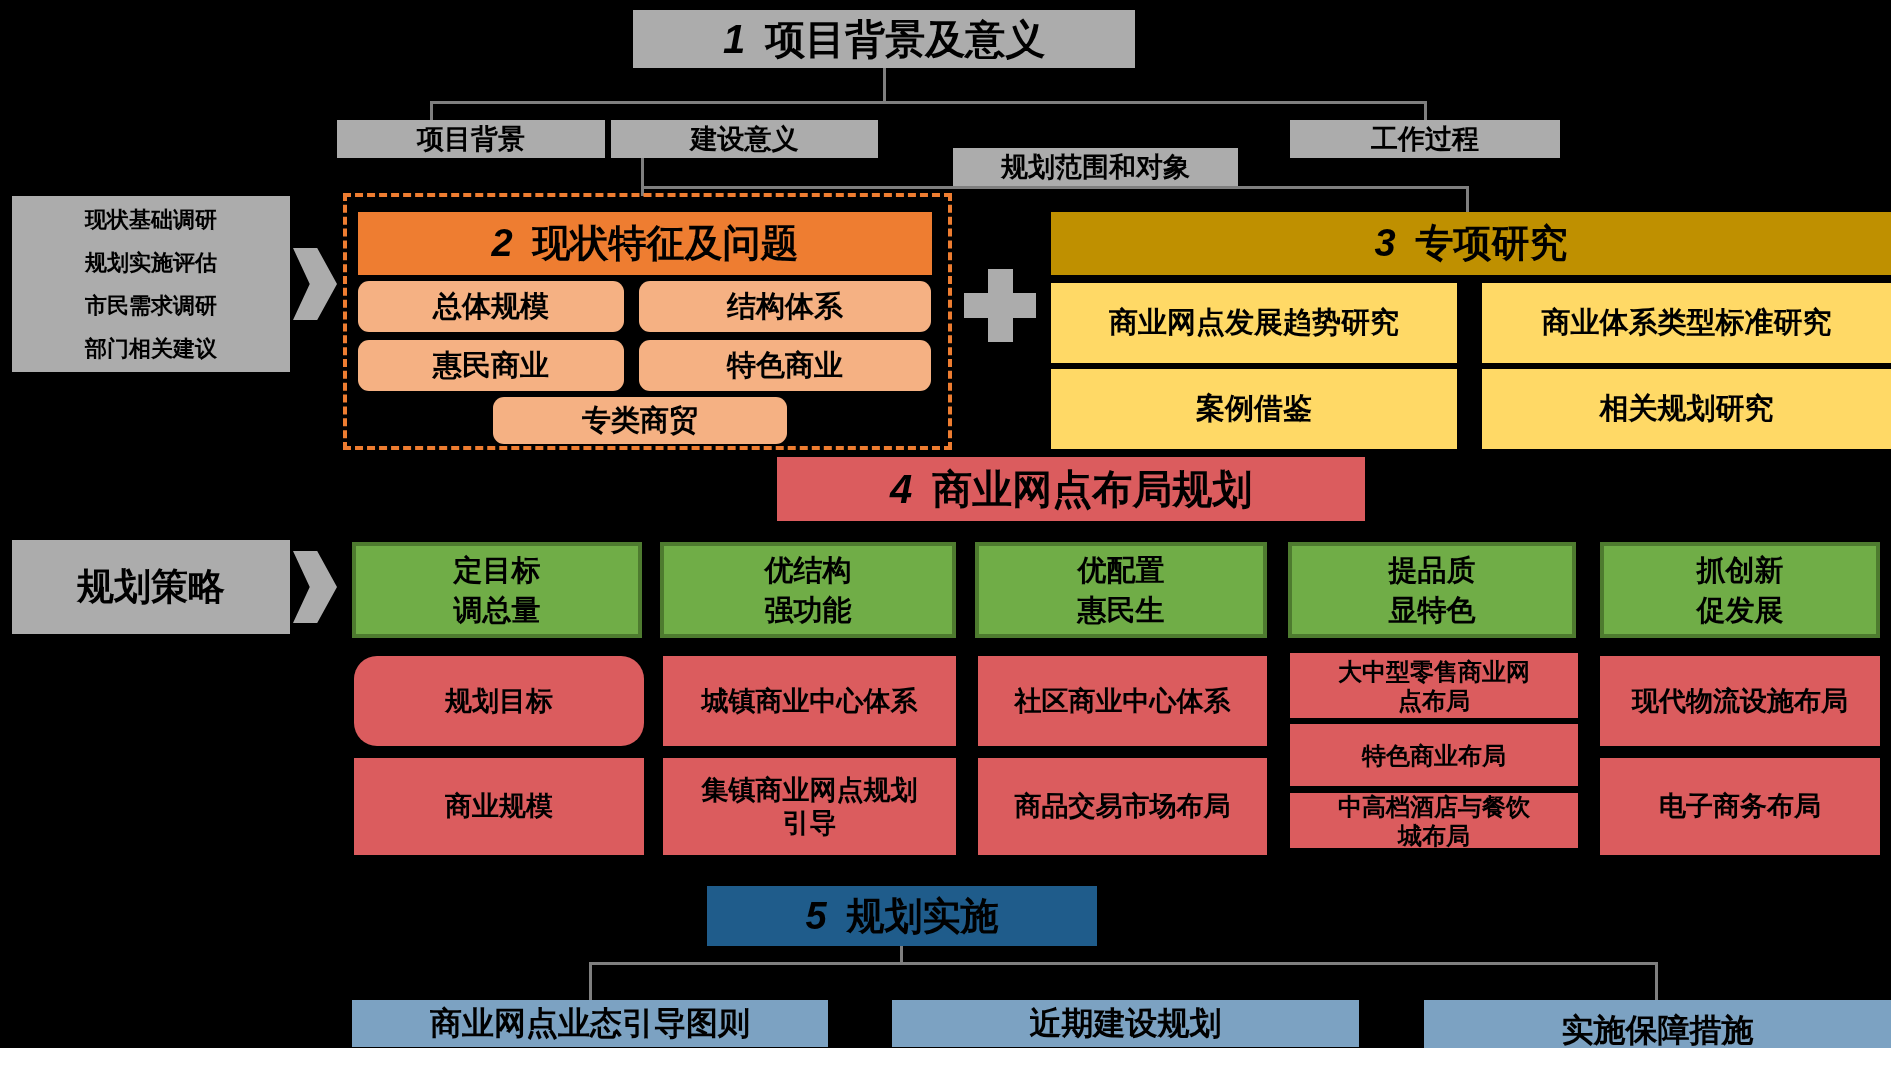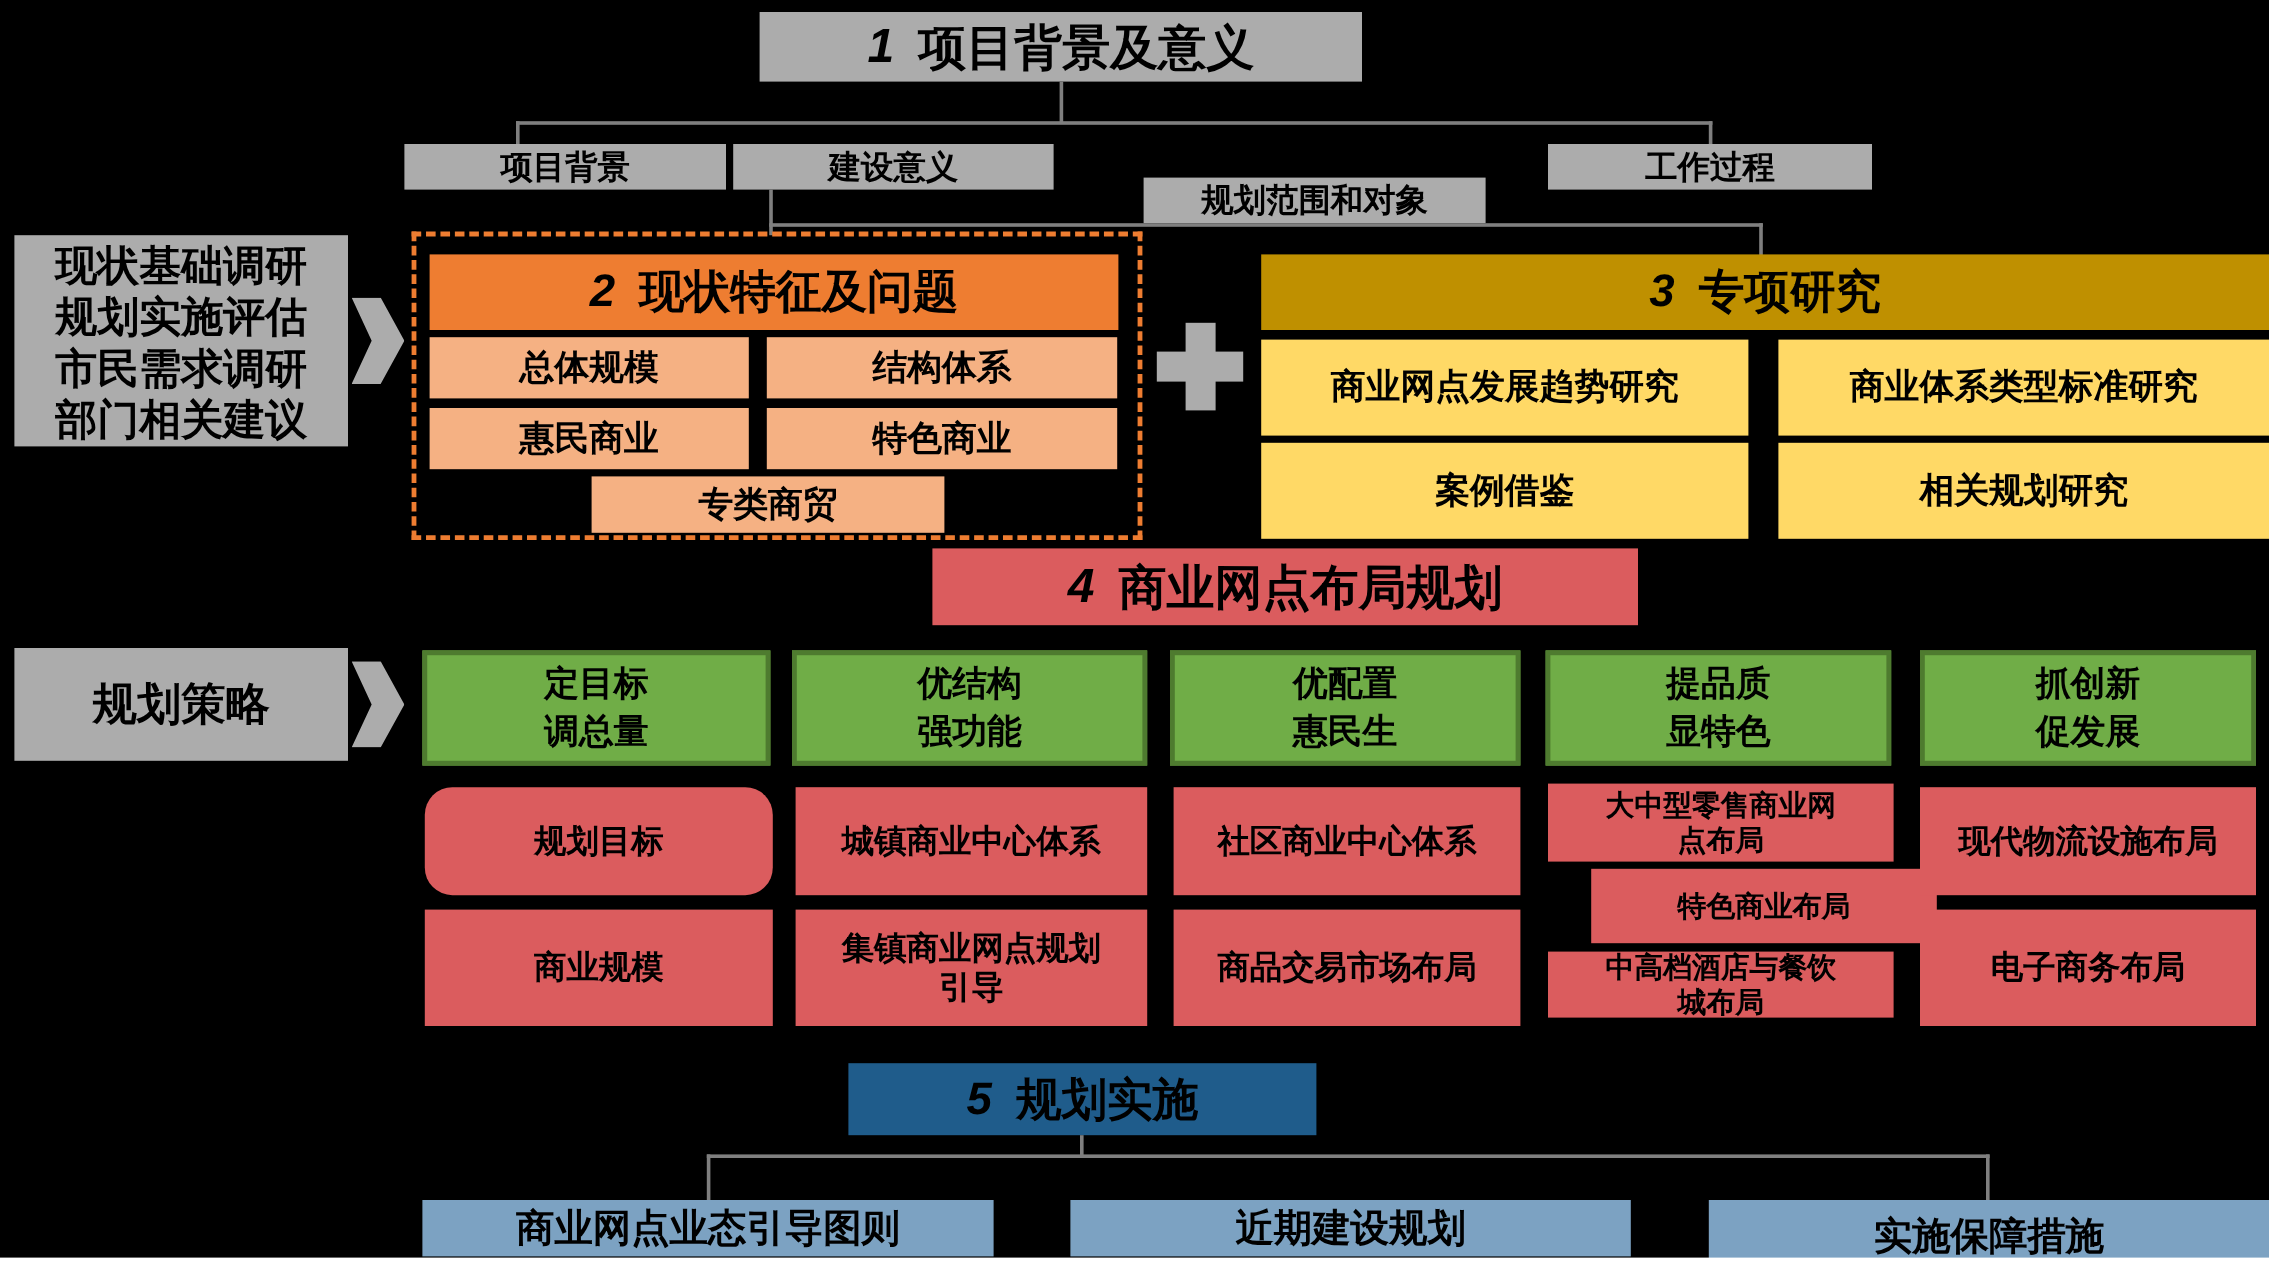--- a/index.html
+++ b/index.html
@@ -7,26 +7,26 @@
     position:relative;width:1891px;height:1066px;background:#000;overflow:hidden;
     font-family:"Liberation Sans","DejaVu Sans",sans-serif;font-weight:bold;color:#000;
   }
   .box{position:absolute;display:flex;align-items:center;justify-content:center;
        text-align:center;box-sizing:border-box;}
   .gray{background:#ACACAC;}
   .hdr{font-size:40px;}
   .hdr .num{font-style:italic;margin-right:20px;}
   .row2{font-size:27px;background:#ACACAC;}
   .line{position:absolute;background:#7F7F7F;}
-  .leftbox{background:#ACACAC;flex-direction:column;font-size:35px;line-height:43px;justify-content:flex-end;}
+  .leftbox{background:#ACACAC;flex-direction:column;font-size:22px;line-height:43px;}
   .arrow{position:absolute;background:#ACACAC;
          clip-path:polygon(0% 0%,55% 0%,100% 50%,55% 100%,0% 100%,38% 50%);}
   .dashed{position:absolute;border:4px dashed #EE7D31;box-sizing:border-box;}
   .orange-h{background:#EE7D31;font-size:38px;}
-  .orange-s{background:#F5B183;font-size:29px;}
+  .orange-s{background:#F5B183;font-size:29px;border-radius:11px;}
   .gold-h{background:#BF9000;font-size:38px;}
   .yellow{background:#FFD966;font-size:29px;}
   .red-h{background:#DB5C5E;font-size:40px;}
   .green{background:#70AD47;border:4px solid #4E7B2F;flex-direction:column;
          font-size:29px;line-height:40px;}
   .red{background:#DB5C5E;flex-direction:column;font-size:27px;line-height:33px;}
   .red.small{font-size:24px;line-height:29px;align-items:center;}
   .blue-h{background:#1F5C8B;font-size:38px;}
   .blue-s{background:#7CA2C2;font-size:32px;}
   .plusbar{position:absolute;background:#ACACAC;}
@@ -135,21 +135,21 @@
     <div>社区商业中心体系</div>
   </div>
   <div class="box red" style="left:978px;top:758px;width:289px;height:97px;">
     <div>商品交易市场布局</div>
   </div>
 
   <div class="box red small" style="left:1290px;top:653px;width:288px;height:65px;">
     <div>大中型零售商业网</div>
     <div>点布局</div>
   </div>
-  <div class="box red small" style="left:1290px;top:724px;width:288px;height:62px;margin-left:36px;">
+  <div class="box red small" style="left:1290px;top:724px;width:288px;height:62px;">
     <div>特色商业布局</div>
   </div>
   <div class="box red small" style="left:1290px;top:793px;width:288px;height:55px;">
     <div>中高档酒店与餐饮</div>
     <div>城布局</div>
   </div>
 
   <div class="box red" style="left:1600px;top:656px;width:280px;height:90px;">
     <div>现代物流设施布局</div>
   </div>

